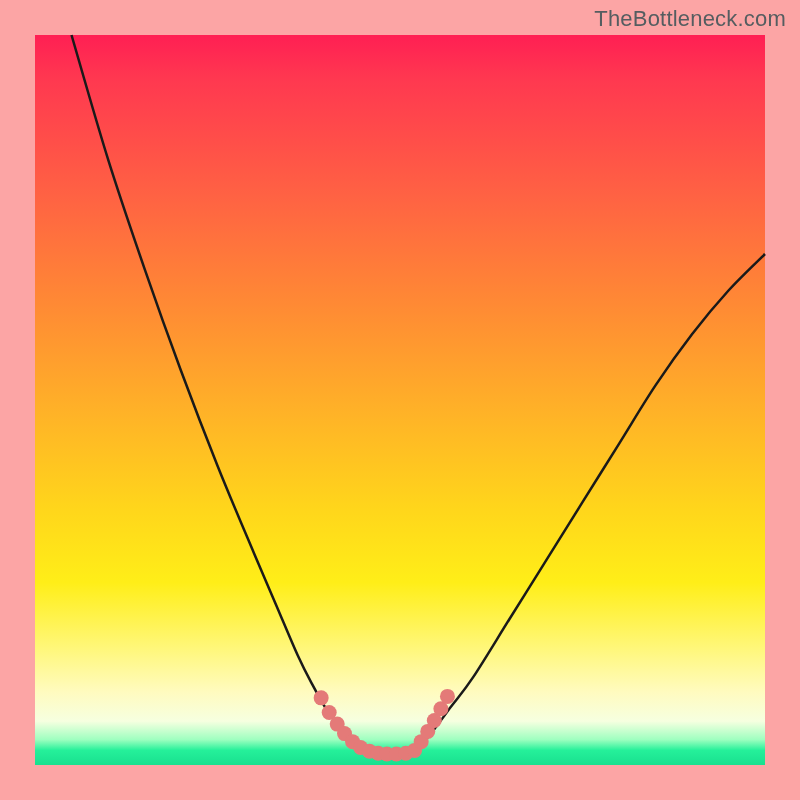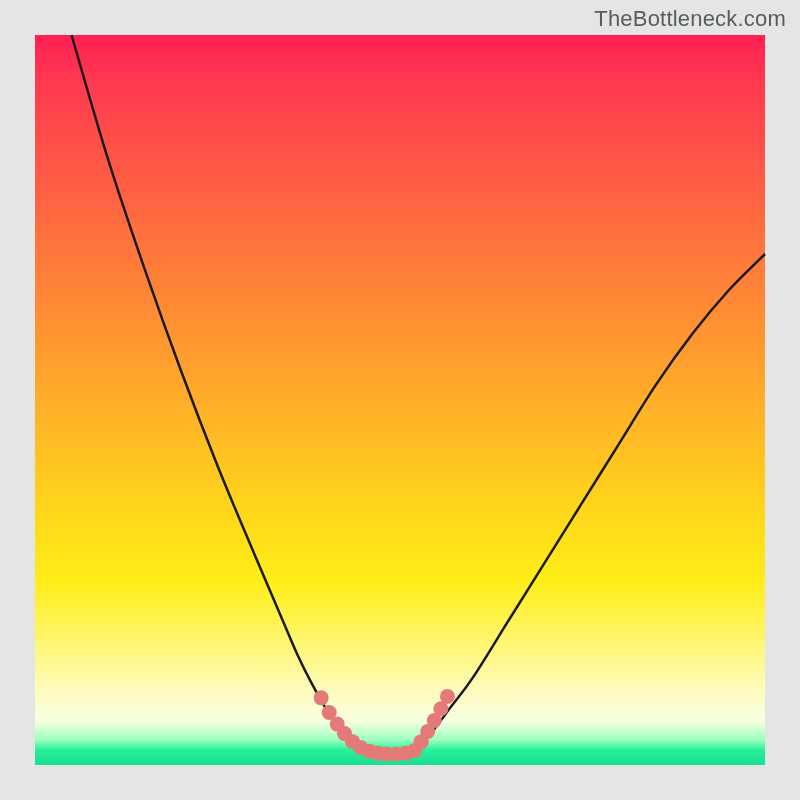--- a/index.html
+++ b/index.html
@@ -10,21 +10,21 @@
     background: #000;
     overflow: hidden;
     font-family: Arial, Helvetica, sans-serif;
   }
   .frame {
     position: absolute;
     left: 0;
     top: 0;
     width: 800px;
     height: 800px;
-    background: #e5e5e5;
+    background: #fca5a5;
   }
   .plot-area {
     position: absolute;
     left: 35px;
     top: 35px;
     width: 730px;
     height: 730px;
     
     background: linear-gradient(
       to bottom,

